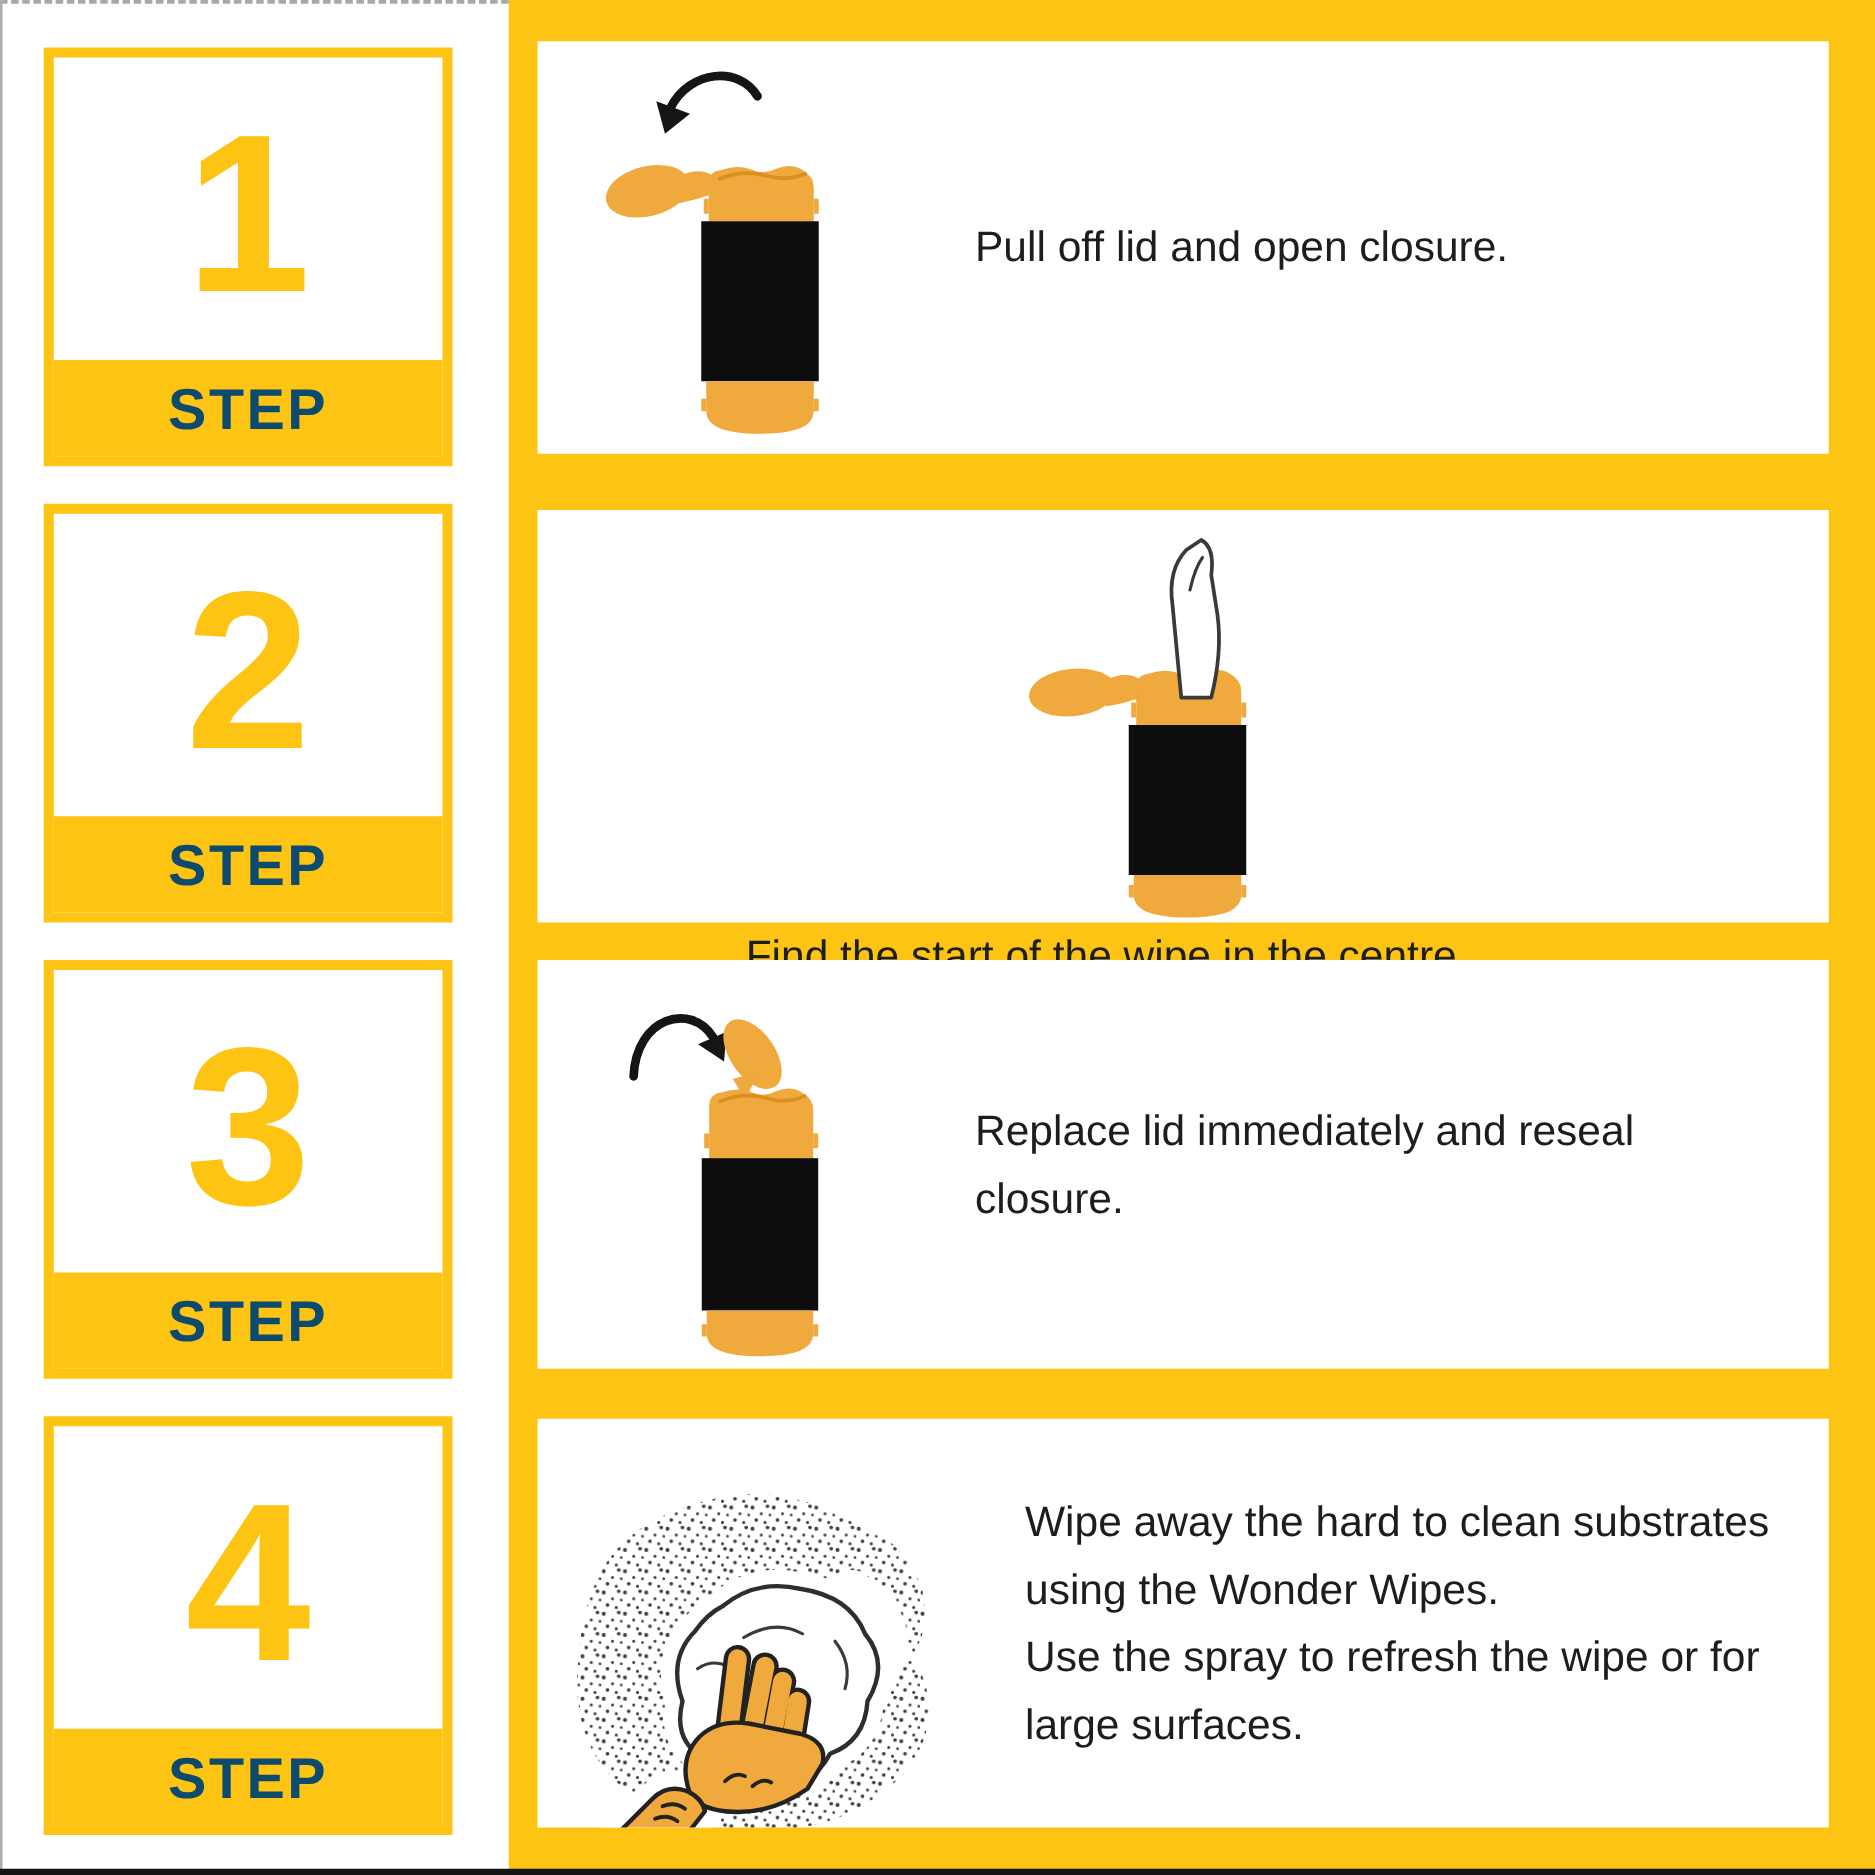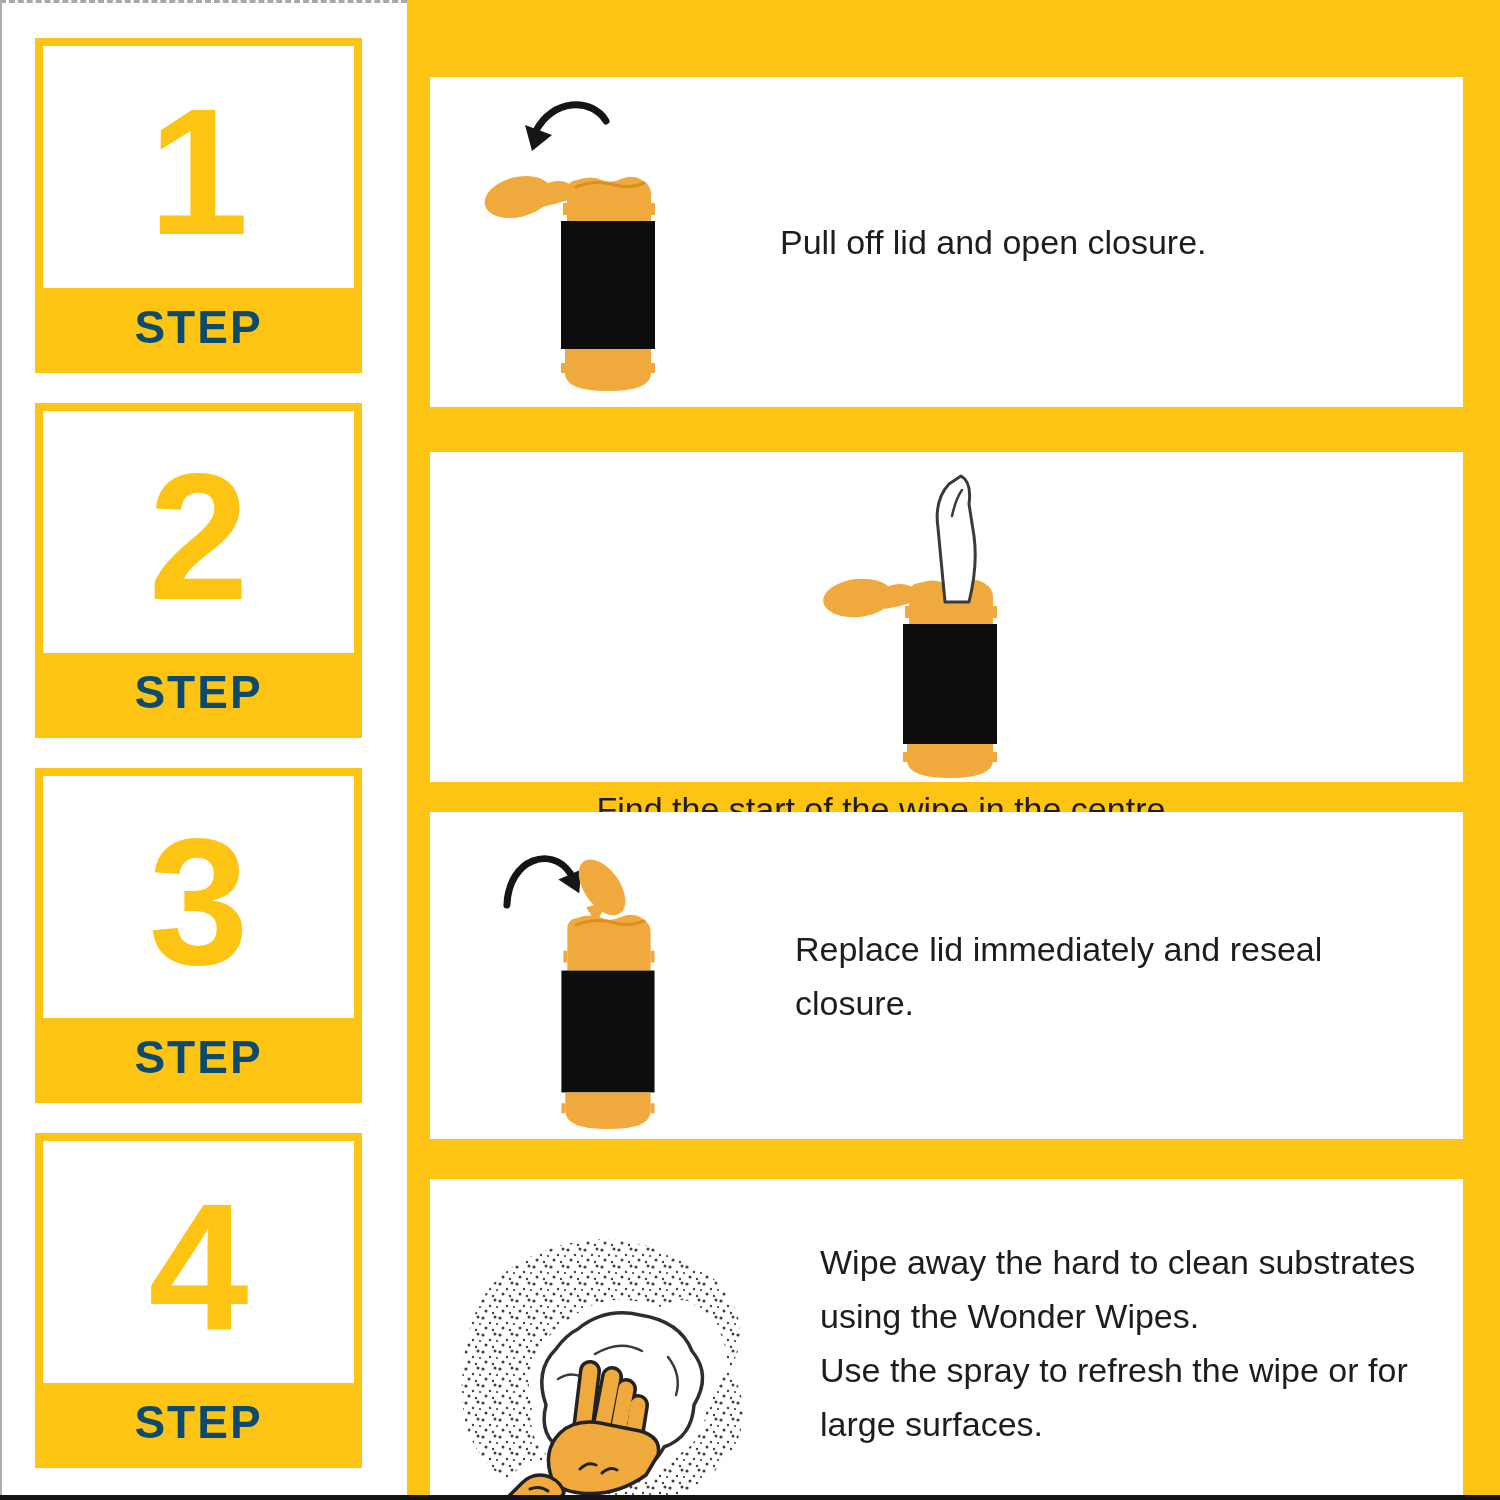--- a/index.html
+++ b/index.html
@@ -33,25 +33,25 @@
   .stepband {
     height:77px; background:var(--yellow);
     display:flex; align-items:center; justify-content:center;
     font-size:46px; font-weight:800; letter-spacing:2px; color:#0c4a6e;
   }
 
   
   .rightcol { position:absolute; left:407px; top:0; width:1093px; height:1500px; background:var(--yellow); }
   .panel {
     position:absolute; left:430px; width:1033px; background:#ffffff;
-    display:flex; align-items:center;margin-top:44px;
+    display:flex; align-items:center;
   }
   .panel.p1 { top:33px;   height:330px; }
   .panel.p2 { top:408px;  height:330px;flex-direction:column; }
-  .panel.p3 { top:768px;  height:327px;gap:15px; }
+  .panel.p3 { top:768px;  height:327px; }
   .panel.p4 { top:1135px; height:327px;gap:40px; }
   .illus { width:350px; height:100%; flex:none; }
   .illus svg { width:100%; height:100%; display:block; }
   .ptext {
     width:700px; font-size:34px; line-height:54px; color:var(--ink);
     white-space:pre-line; letter-spacing:0;
   }
 
   
   .can     { fill:var(--canister); }

